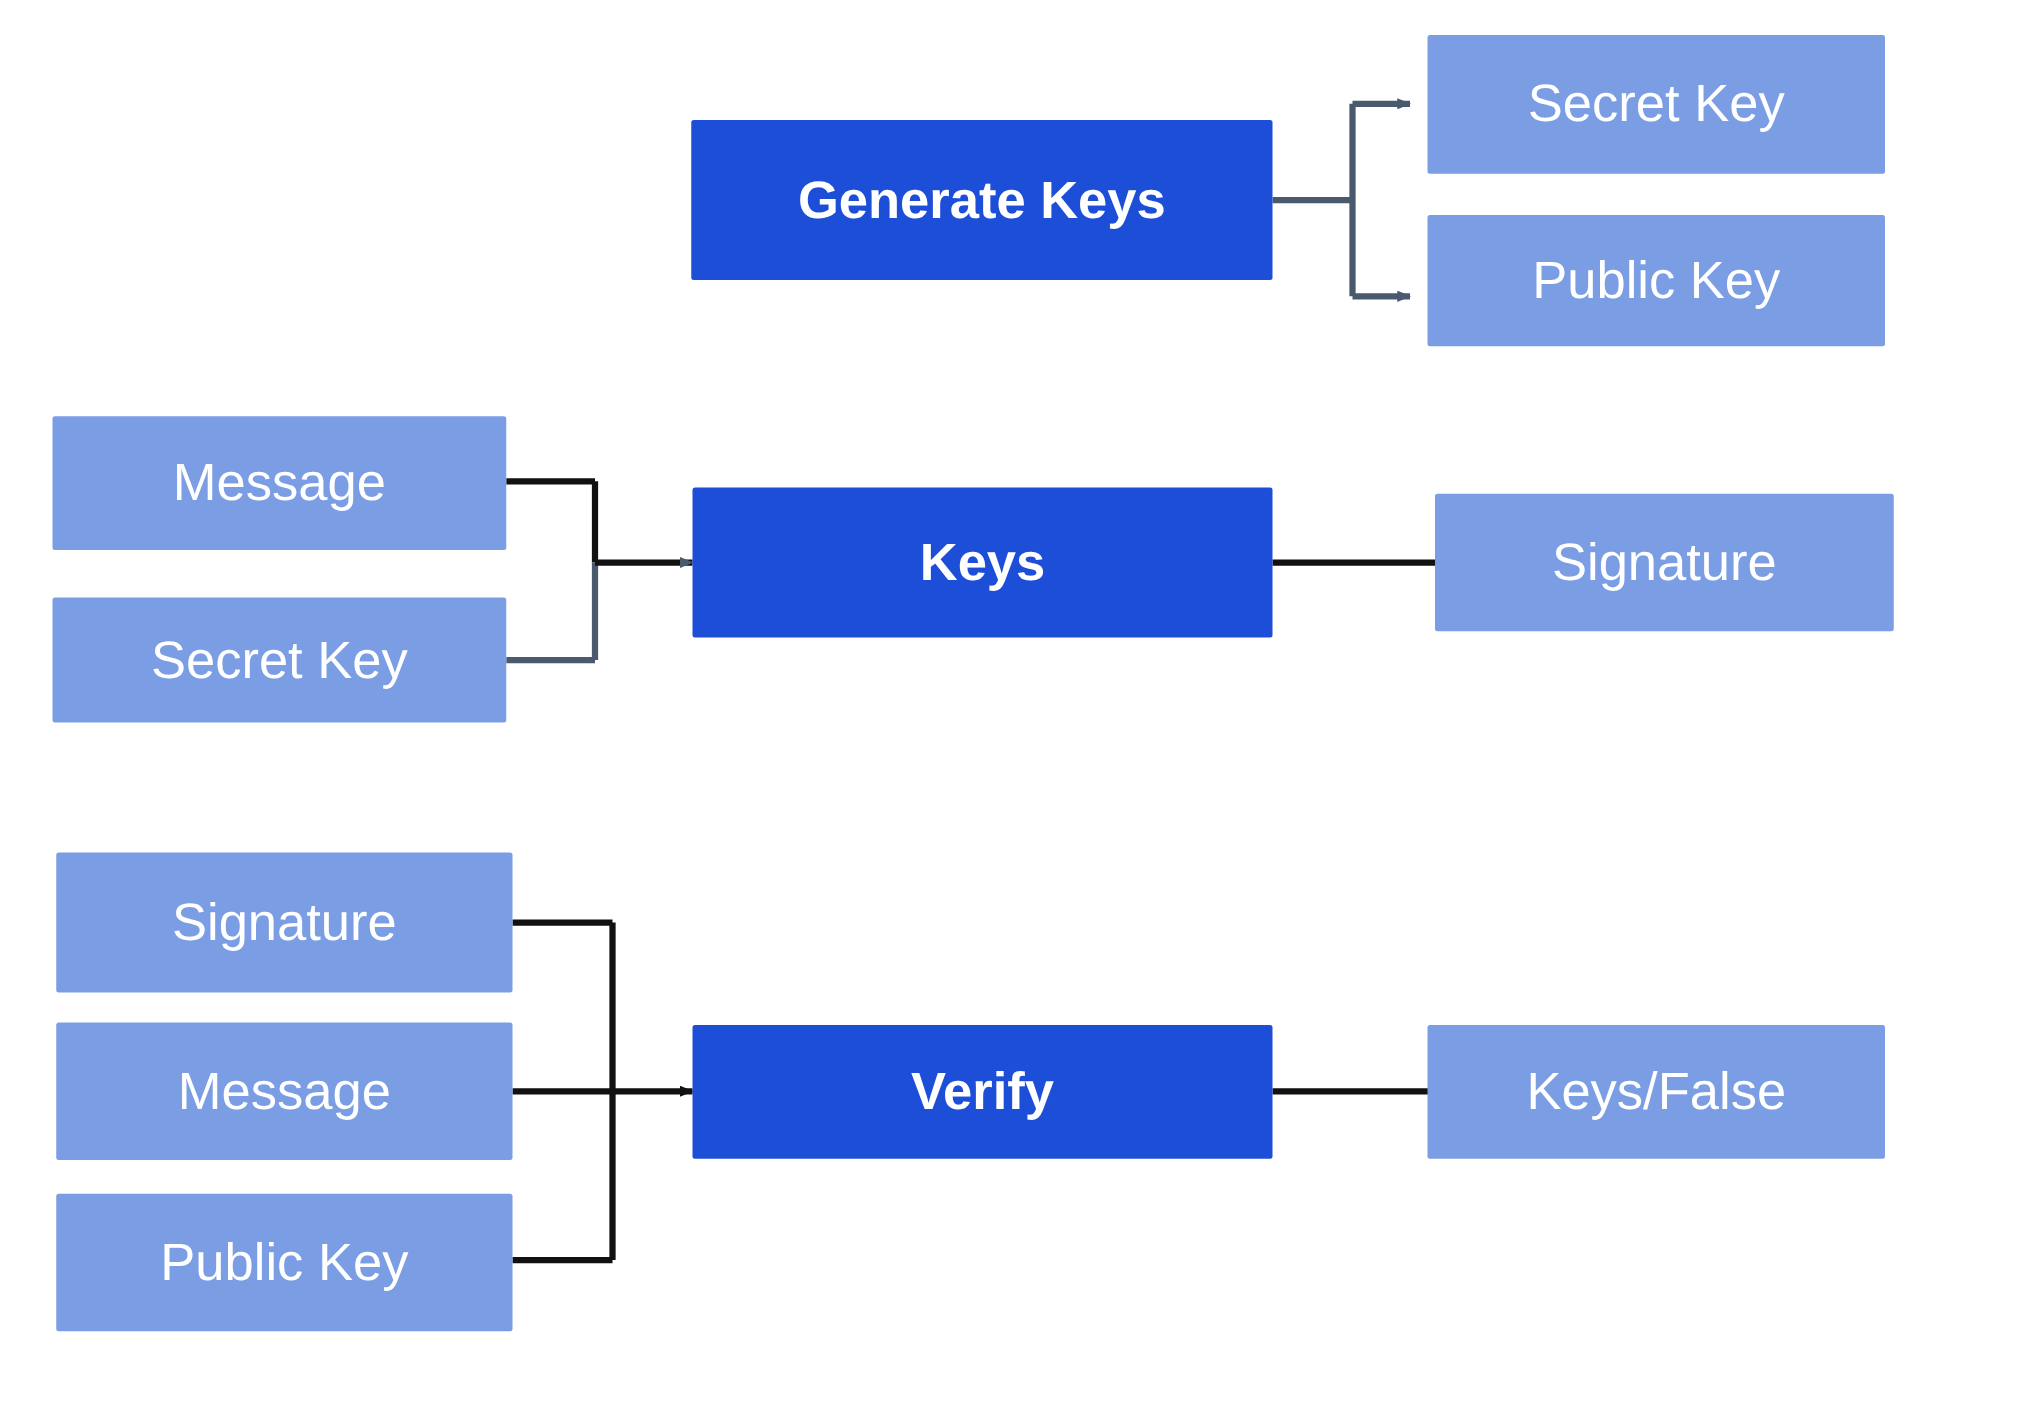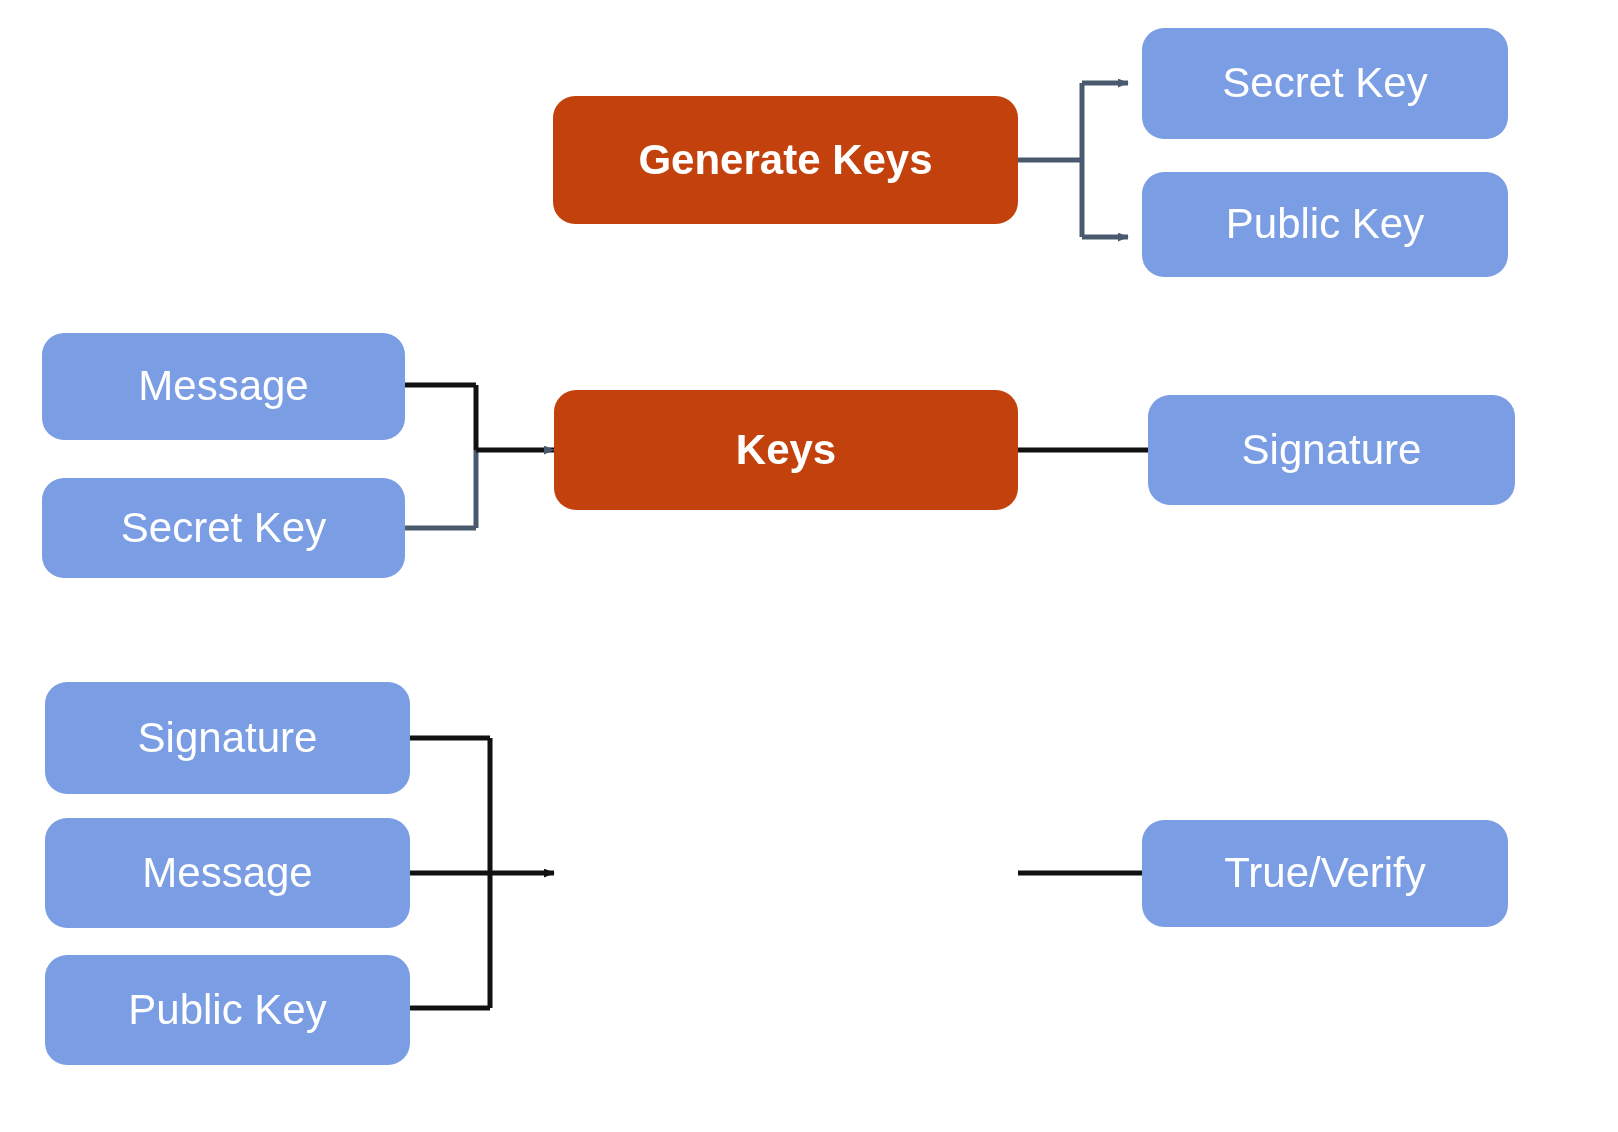--- a/index.html
+++ b/index.html
@@ -16,33 +16,33 @@
     height: 1132px;
     background: #ffffff;
     overflow: hidden;
   }
   .node {
     position: absolute;
     box-sizing: border-box;
     display: flex;
     align-items: center;
     justify-content: center;
-    border-radius: 22px;
+    border-radius: 2px;
     color: #ffffff;
     text-align: center;
     line-height: 1.1;
     user-select: none;
   }
   .node.blue {
     background: #7a9de4;
     font-weight: 400;
     font-size: 42px;
   }
   .node.red {
-    background: #c2410c;
+    background: #1d4ed8;
     font-weight: 700;
     font-size: 42px;
   }
   .node .label {
     display: block;
     pointer-events: none;
   }
   svg.wires {
     position: absolute;
     left: 0;
@@ -131,18 +131,21 @@
   </div>
 
   <div class="node blue" style="left:45px; top:818px; width:365px; height:110px;">
     <span class="label">Message</span>
   </div>
 
   <div class="node blue" style="left:45px; top:955px; width:365px; height:110px;">
     <span class="label">Public Key</span>
   </div>
 
+  <div class="node red" style="left:554px; top:820px; width:464px; height:107px;">
+    <span class="label">Verify</span>
+  </div>
 
   <div class="node blue" style="left:1142px; top:820px; width:366px; height:107px;">
-    <span class="label">True/Verify</span>
+    <span class="label">Keys/False</span>
   </div>
 
 </div>
 
 </body></html>

